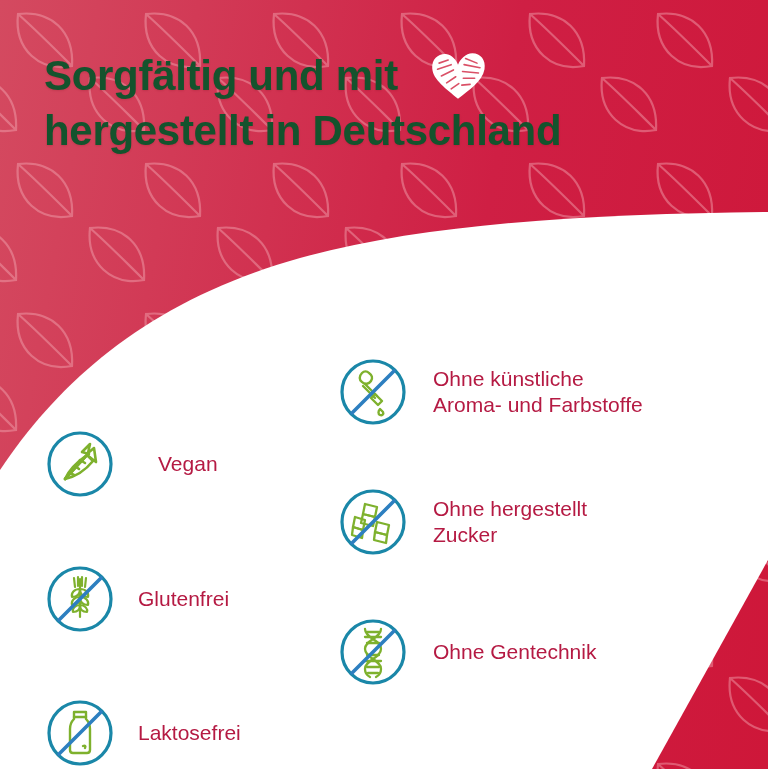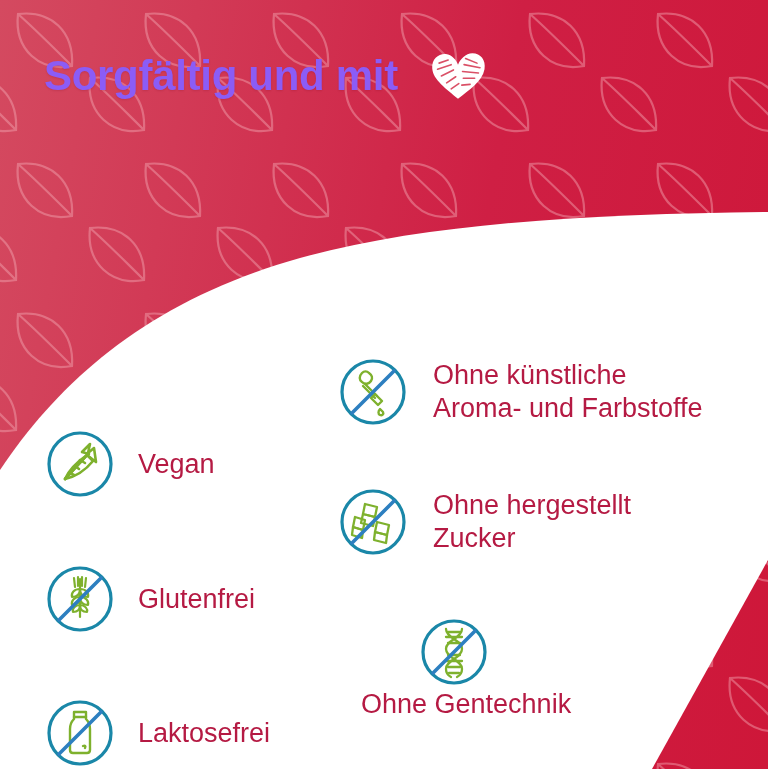--- a/index.html
+++ b/index.html
@@ -39,21 +39,21 @@
     inset: 0;
   }
 
   
   .headline {
     position: absolute;
     left: 44px;
     top: 48px;
     width: 690px;
     z-index: 5;
-    color: #8b5cf6;
+    color: #14532d;
     font-weight: bold;
     font-size: 42px;
     line-height: 1.32;
     letter-spacing: -0.3px;
     text-shadow: 0 1px 2px rgba(120,10,30,0.18);
   }
   .headline-line { display: block; white-space: nowrap; }
   .headline-line-1 { position: relative; }
   .heart-slot {
     display: inline-block;
@@ -74,35 +74,35 @@
   .badge-icon {
     width: 72px;
     height: 72px;
     flex: 0 0 72px;
     position: relative;
   }
   .badge-icon svg { display: block; width: 100%; height: 100%; }
   .badge-label {
     margin-left: 22px;
     color: #B51A43;
-    font-size: 27px;
+    font-size: 21px;
     line-height: 1.22;
     font-weight: normal;
     white-space: pre-line;
   }
 
   
-  .badge-vegan       { left: 44px; top: 428px; }
+  .badge-vegan       { left: 44px; top: 428px; gap: 20px; }
   .badge-glutenfrei  { left: 44px; top: 563px; }
   .badge-laktosefrei { left: 44px; top: 697px; }
 
   
   .badge-aroma   { left: 337px; top: 356px; }
   .badge-zucker  { left: 337px; top: 486px; }
-  .badge-gentech { left: 337px; top: 616px; flex-direction: column; }
+  .badge-gentech { left: 337px; top: 616px; }
 
   .badge-aroma .badge-label,
   .badge-zucker .badge-label { margin-left: 24px; }
   .badge-gentech .badge-label { margin-left: 24px; }
 </style>
 </head>
 <body>
 
 <div id="infographic">
 
@@ -153,20 +153,21 @@
             <path d="M30 50 L 40 43"></path>
             <path d="M49 10 L 64 16"></path>
             <path d="M47 18 L 68 22"></path>
             <path d="M45 27 L 66 29"></path>
             <path d="M46 36 L 61 36"></path>
             <path d="M44 45 L 55 44"></path>
           </g>
         </svg>
       </span>
     </span>
+    <span class="headline-line">hergestellt in Deutschland</span>
   </div>
 
   <div class="badge badge-vegan">
     <span class="badge-icon">
       <svg viewBox="0 0 72 72" aria-hidden="true">
         <circle cx="36" cy="36" r="31" fill="none" stroke="#1A87A8" stroke-width="3.2"></circle>
         <g fill="none" stroke="#7EB12D" stroke-width="2.6" stroke-linecap="round" stroke-linejoin="round">
           <path d="M21 51 L 43 27 L 52 34 L 50 20 L 44 25 L 46 16 L 38 24 L 45 26"></path>
           <path d="M21 51 L 43 27"></path>
           <path d="M21 51 C 24 44, 30 36, 43 27 L 49 33 C 40 44, 30 49, 21 51 Z"></path>

